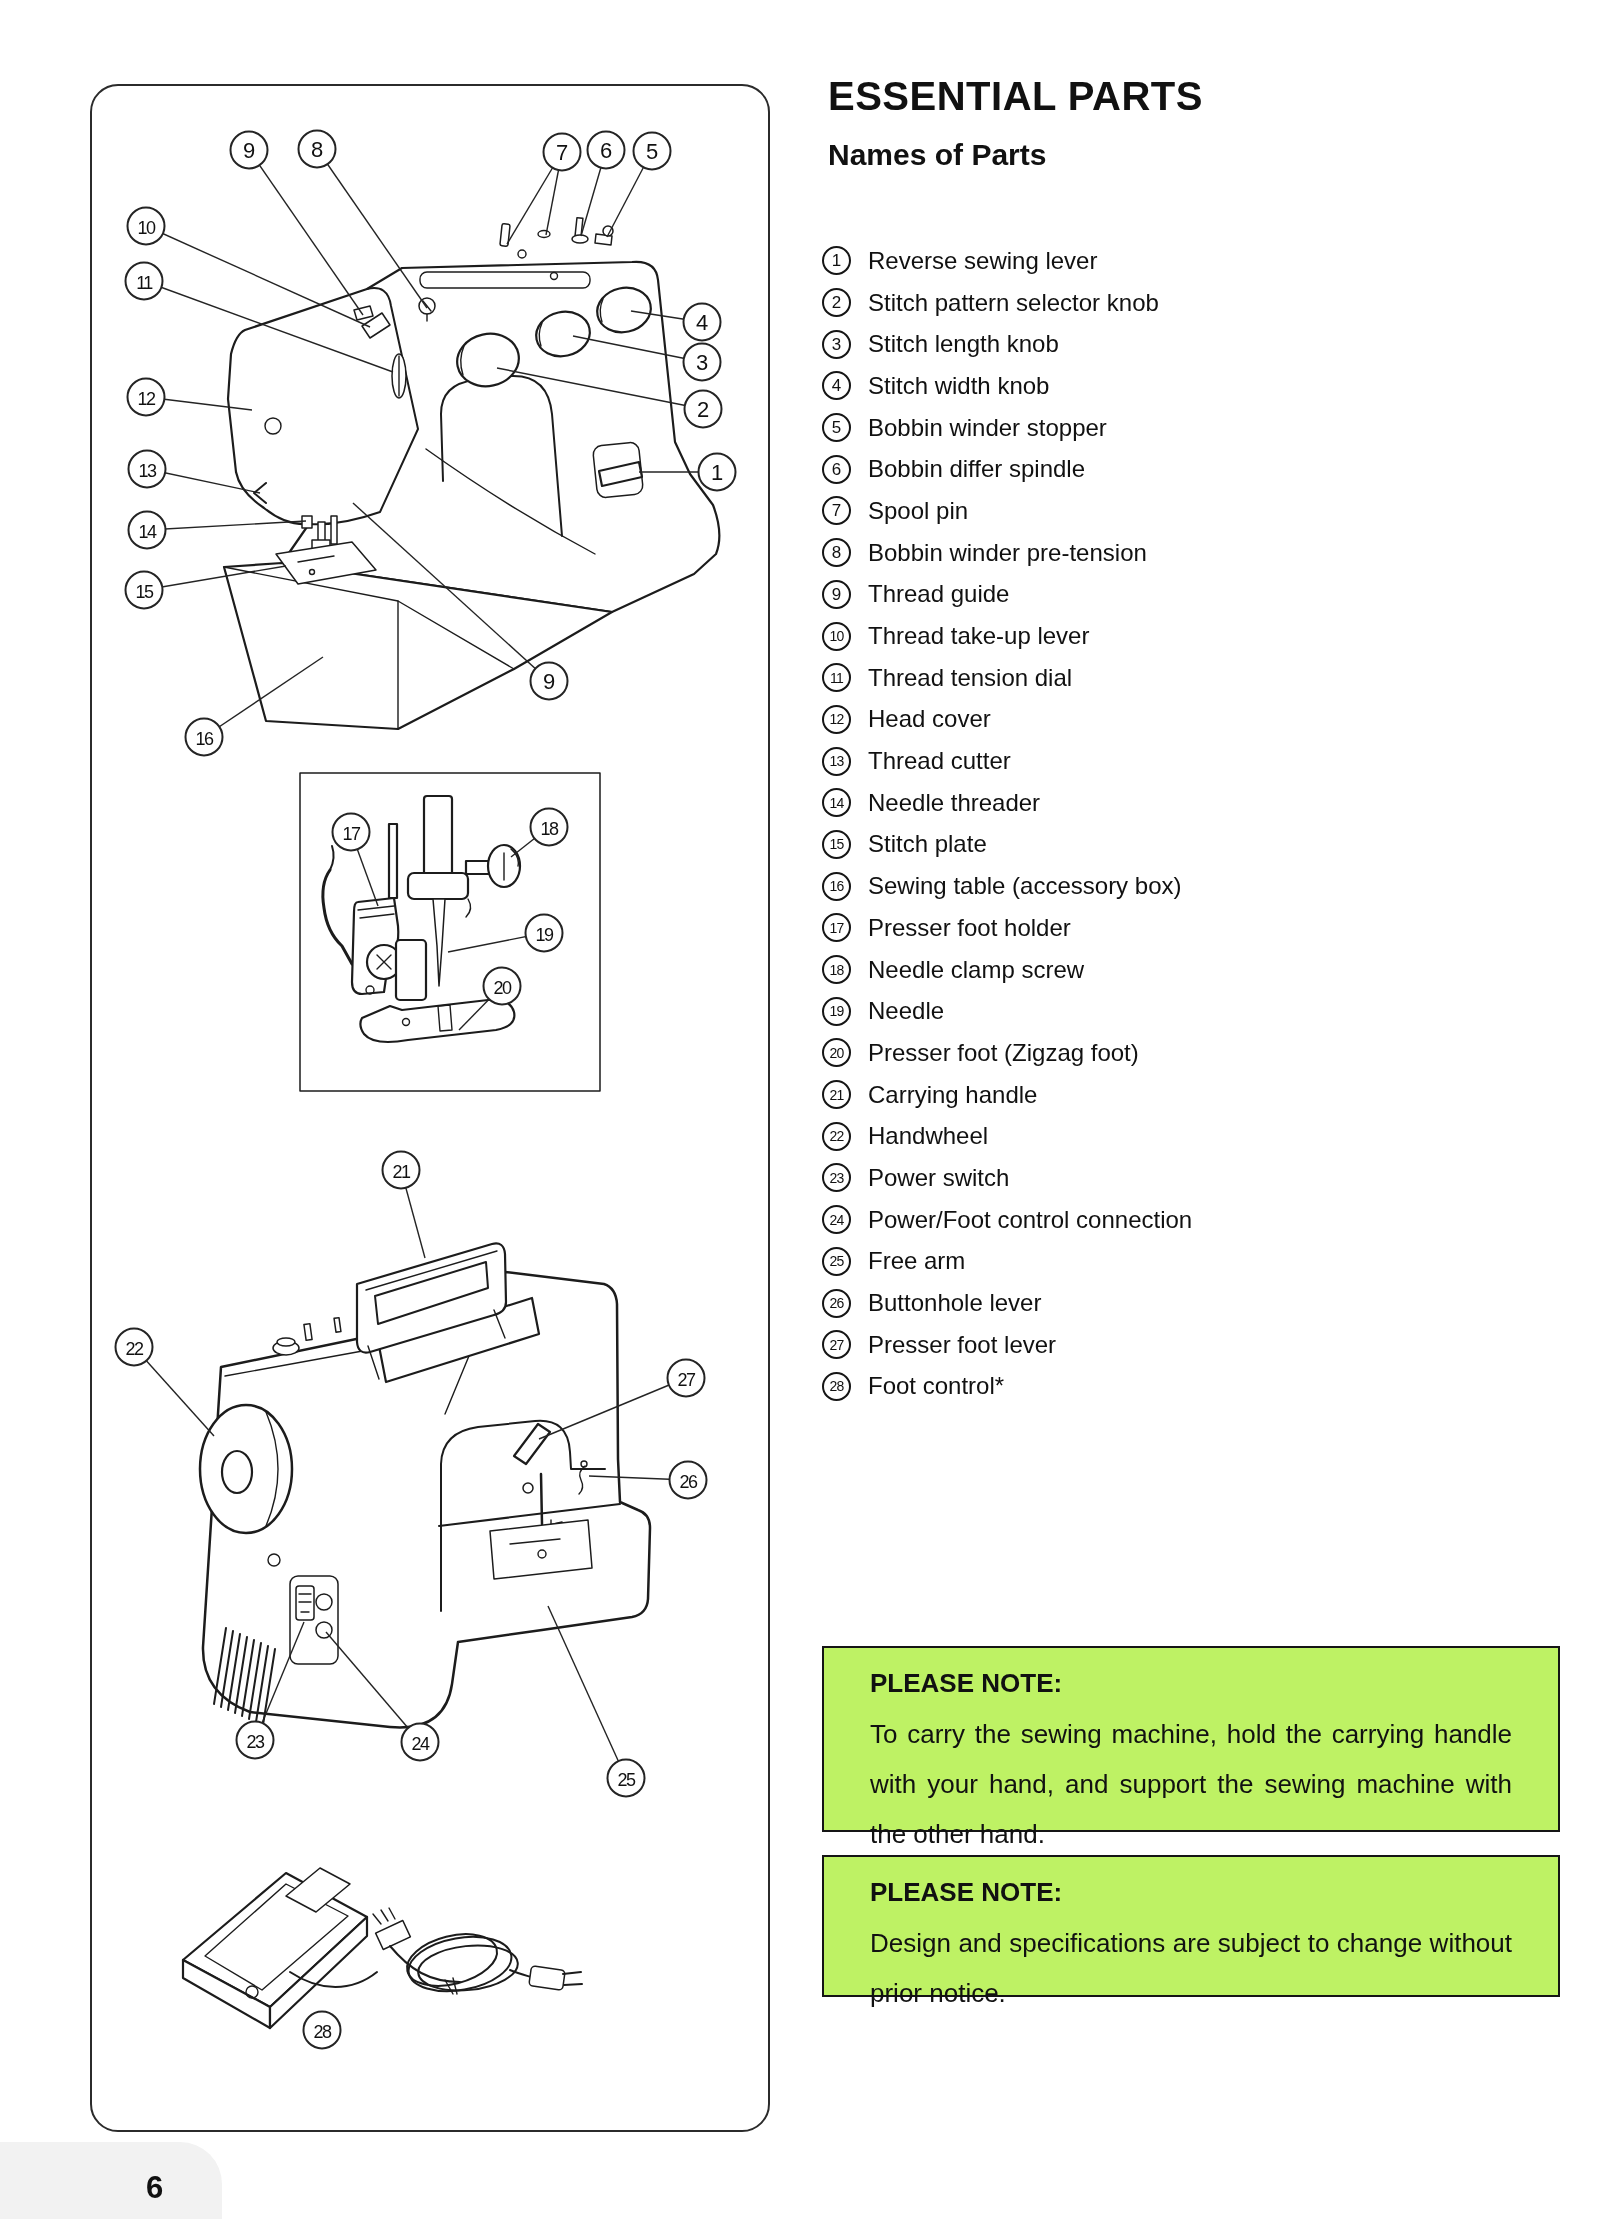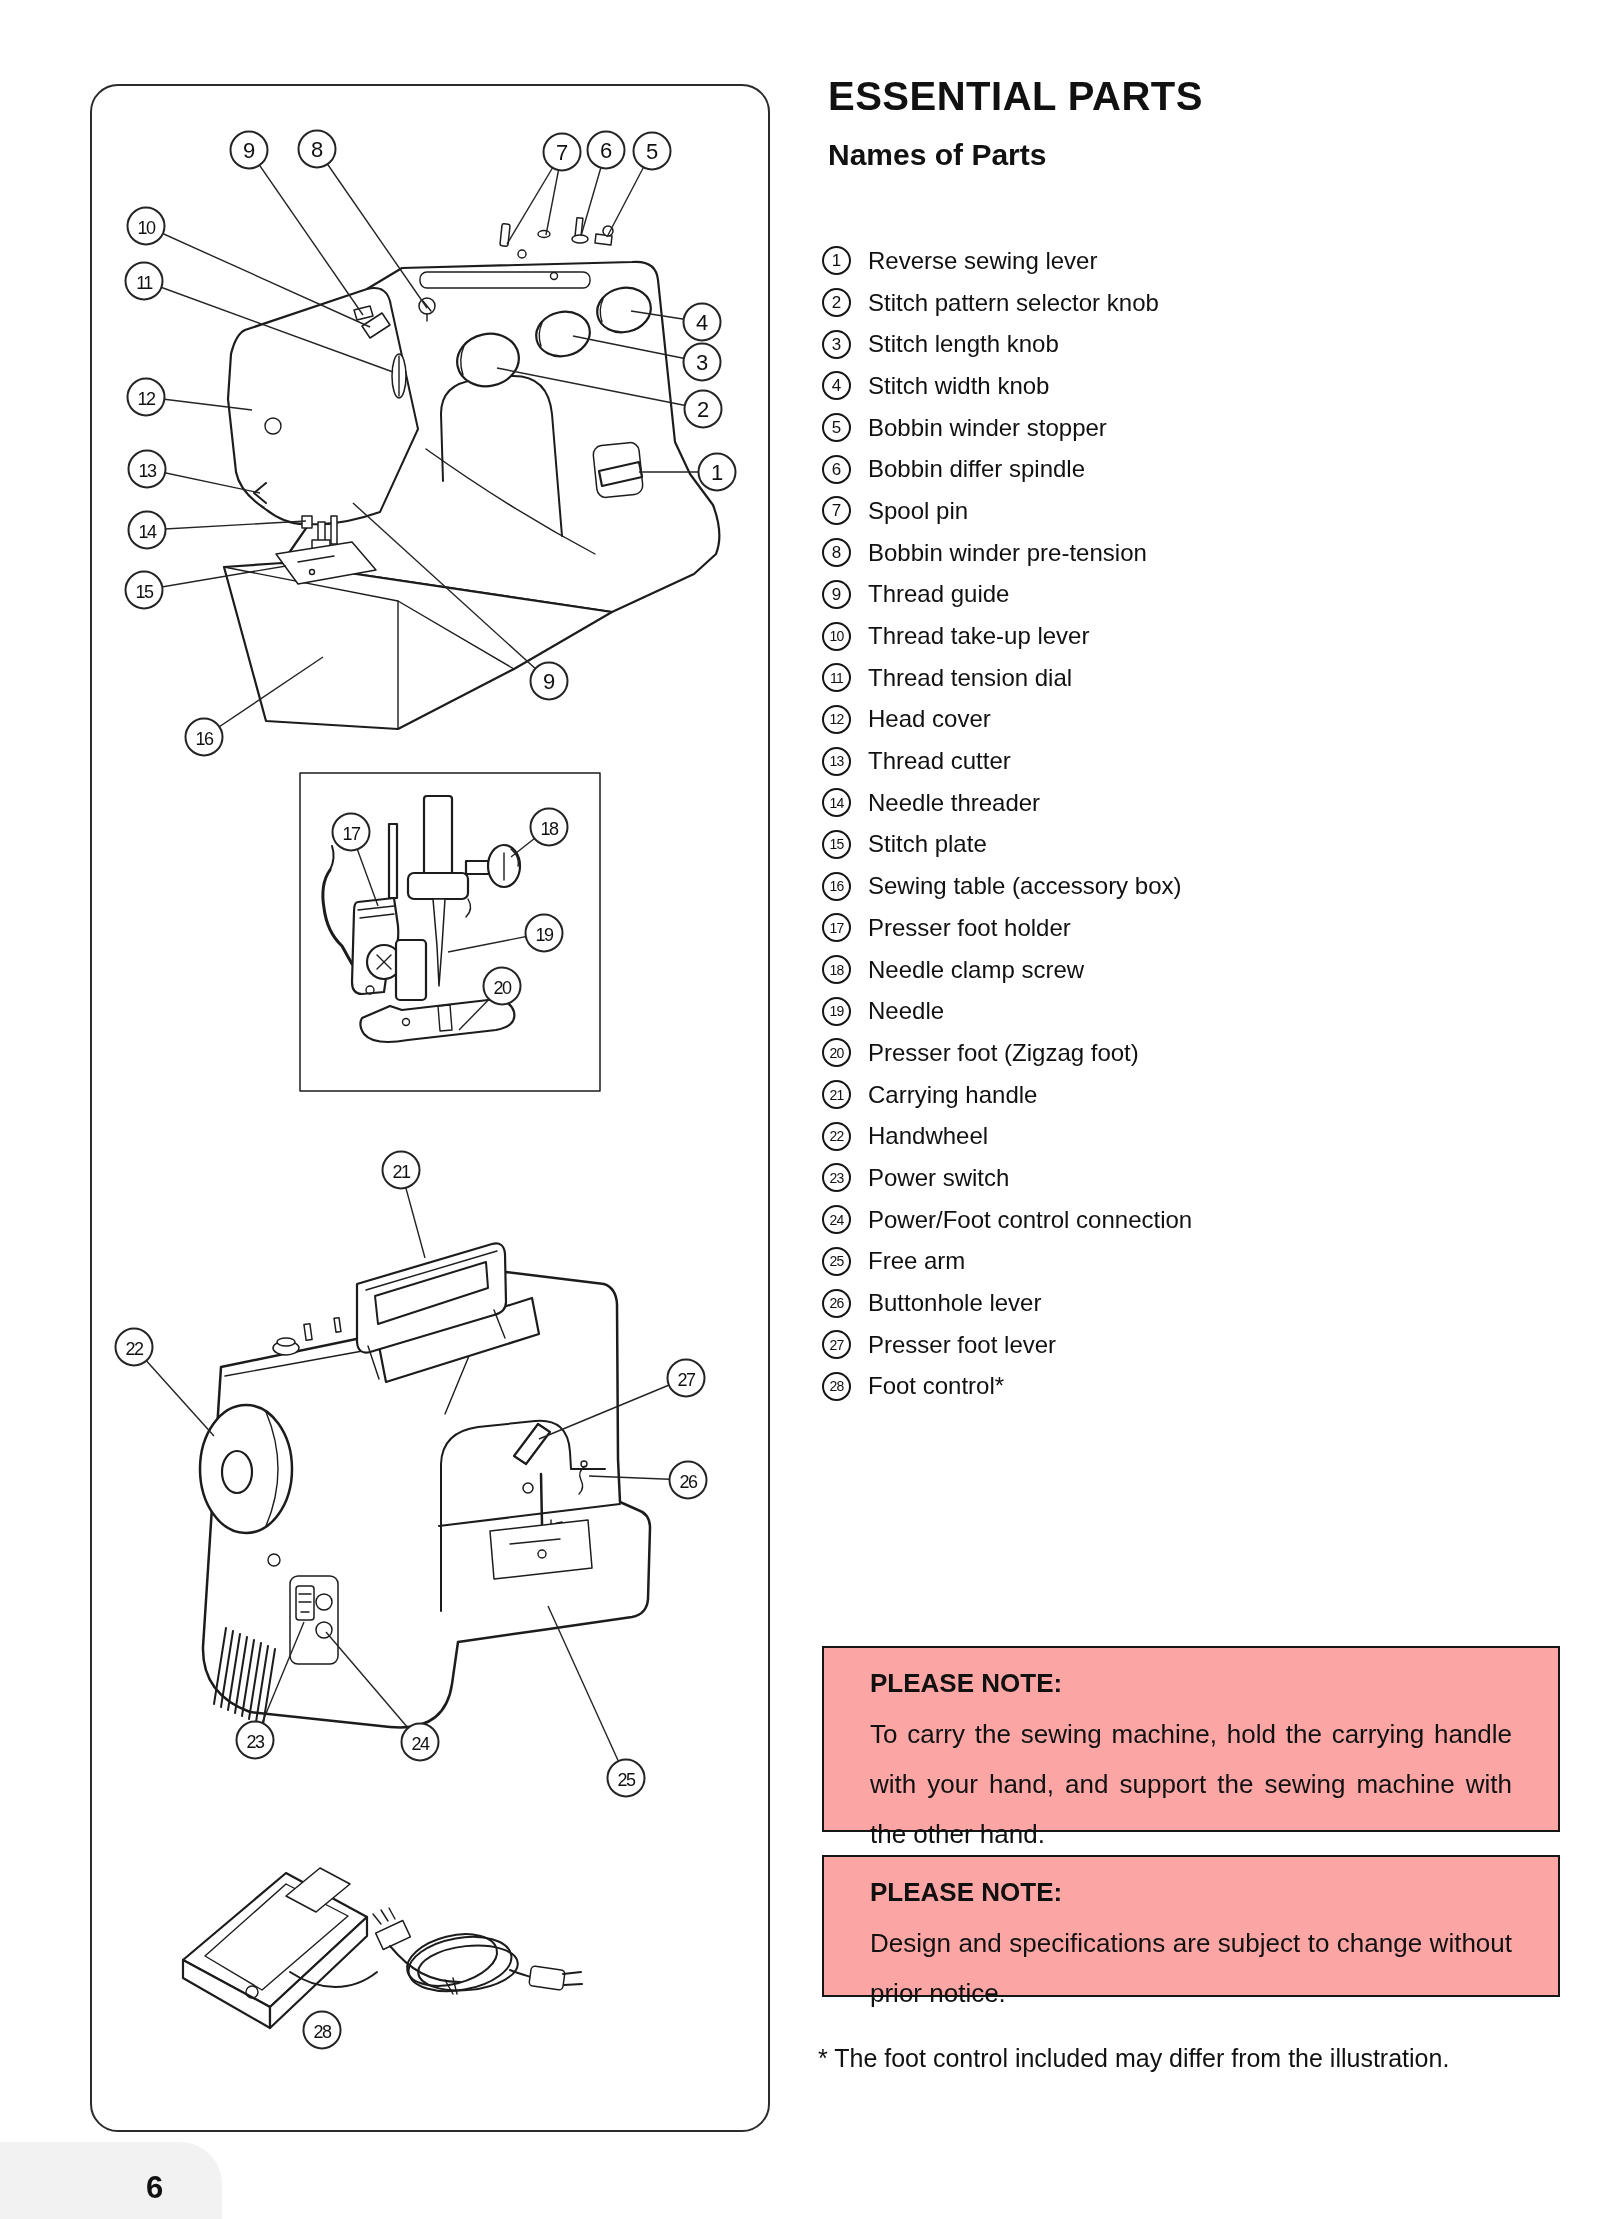--- a/index.html
+++ b/index.html
@@ -17,21 +17,21 @@
 
   .parts{position:absolute;left:822px;top:240px;width:560px;list-style:none;margin:0;padding:0;}
   .part{height:41.7px;display:flex;align-items:center;}
   .pnum{flex:0 0 auto;width:29px;height:29px;border:2px solid #151515;border-radius:50%;
         box-sizing:border-box;display:flex;align-items:center;justify-content:center;
         font-size:17px;line-height:1;}
   .pnum.two{font-size:14px;letter-spacing:-.8px;}
   .plab{margin-left:17px;font-size:24px;white-space:nowrap;}
 
   .notebox{position:absolute;left:822px;width:738px;border:2px solid #151515;box-sizing:border-box;
-           background:#fca5a5;}
+           background:#bef264;}
   .notebox.n1{top:1646px;height:186px;}
   .notebox.n2{top:1855px;height:142px;}
   .notehead{margin:20px 46px 10px 46px;font-size:26px;font-weight:bold;}
   .notebody{margin:0 46px 0 46px;width:642px;font-size:26px;line-height:50px;text-align:justify;}
 
   .footnote{position:absolute;left:818px;top:2044px;width:760px;font-size:25px;}
 
   .pagetab{position:absolute;left:-50px;top:2142px;width:272px;height:150px;background:#f2f2f2;
            border-radius:42px;}
   .pagenum{position:absolute;left:196px;top:28px;font-size:31px;font-weight:bold;}
@@ -425,19 +425,18 @@
   <div class="notebox n1">
     <div class="notehead">PLEASE NOTE:</div>
     <div class="notebody">To carry the sewing machine, hold the carrying handle with your hand, and support the sewing machine with the other hand.</div>
   </div>
 
   <div class="notebox n2">
     <div class="notehead">PLEASE NOTE:</div>
     <div class="notebody">Design and specifications are subject to change without prior notice.</div>
   </div>
 
-  <div class="footnote">* The foot control included may differ from the illustration.</div>
 
   <div class="pagetab">
     <div class="pagenum">6</div>
   </div>
 
 </div>
 
 </body></html>

